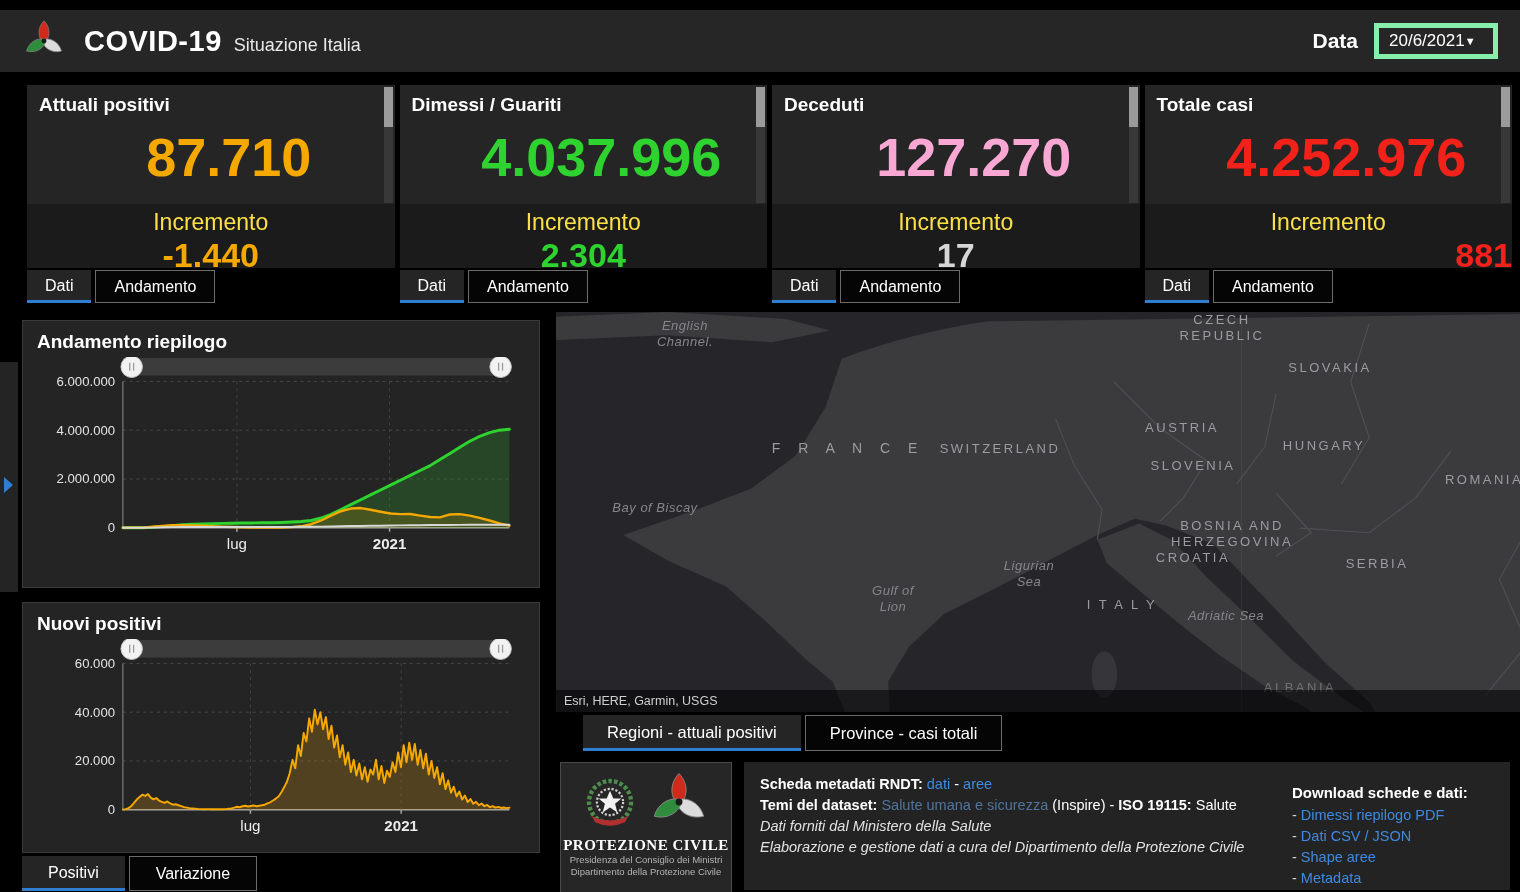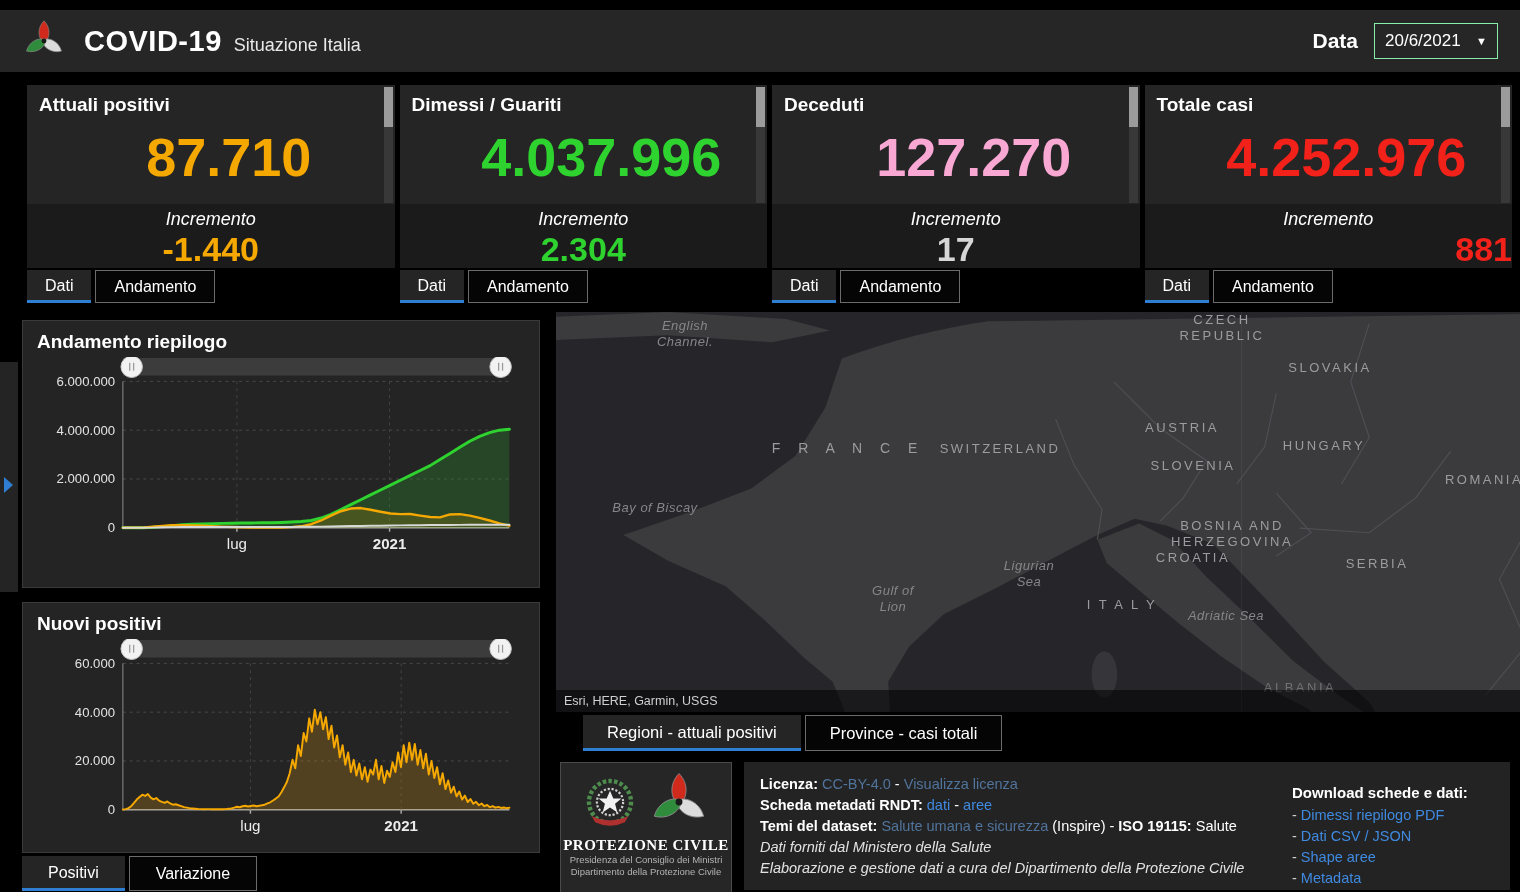--- a/index.html
+++ b/index.html
@@ -7,33 +7,33 @@
     font-family:"Liberation Sans", sans-serif; color:#fff; }
 
   
   #app-header { position:absolute; top:10px; left:0; right:0; height:62px;
     background:#262626; display:flex; align-items:center; padding:0 22px; }
   #app-header .logo { width:44px; height:44px; margin-right:18px; }
   #hdr-title { font-size:29px; font-weight:bold; letter-spacing:.5px; }
   #hdr-sub { font-size:18px; color:#e8e8e8; margin-left:12px; padding-top:8px; }
   #hdr-right { margin-left:auto; display:flex; align-items:center; }
   #date-label { font-size:21px; font-weight:bold; margin-right:16px; }
-  #date-select { width:124px; height:36px; border:1px solid #86efac; background:#262626;
-    display:flex; align-items:center; justify-content:space-between; padding:0 10px;
+  #date-select { width:124px; height:36px; border:5px solid #86efac; background:#262626;
+    display:flex; align-items:center; padding:0 10px;
     font-size:17px; cursor:pointer; }
   #date-select .caret { font-size:11px; color:#fff; }
 
   
   #cards-row { position:absolute; top:85px; left:27px; right:8px; display:flex; gap:5px; }
   .card-group { flex:1 1 0; position:relative; }
   .stat-card { background:#252525; height:183px; position:relative; overflow:hidden; }
   .stat-card .c-title { font-size:19px; font-weight:bold; padding:9px 12px 0 12px; }
   .stat-card .c-value { font-size:54px; font-weight:bold; text-align:center; line-height:82px;padding-left:36px; }
   .stat-card .c-inc { background:#1b1b1b; text-align:center; padding:5px 0 8px; margin-top:6px; }
-  .stat-card .c-inc-label { font-size:18px; color:#ffffff;font-style:italic; }
+  .stat-card .c-inc-label { font-size:23px; color:#fde047; }
   .stat-card .c-inc-val { font-size:34px; font-weight:bold; line-height:38px; }
   .c-orange { color:#f5a800; } .c-green { color:#2fd32f; }
   .c-gray { color:#f9a8d4; } .c-red { color:#f2211a;text-align:right; } .c-light { color:#d6d6d6; }
   .card-scroll { position:absolute; top:2px; right:2px; width:9px; height:116px; background:#383838; }
   .card-scroll .thumb { position:absolute; top:0; left:0; width:9px; height:40px; background:#9b9b9b; }
   .tab-row { display:flex; margin-top:2px; }
   .tab { font-size:16px; color:#fff; padding:7px 18px 6px; cursor:pointer; background:#050505;
     border:1px solid #6b6b6b; margin-right:4px; white-space:nowrap; }
   .tab.active { background:#252525; border:none; border-bottom:3px solid #2e7fd2; padding-bottom:4px; }
 
@@ -376,23 +376,20 @@
       <use href="#triskelion"></use>
     </svg>
   </div>
   <div id="fl-title">PROTEZIONE CIVILE</div>
   <div class="fl-small">Presidenza del Consiglio dei Ministri</div>
   <div class="fl-small">Dipartimento della Protezione Civile</div>
 </div>
 
 <div id="license-panel">
   <div>
-    <b>Licenza:</b>&nbsp;<a class="lnk-muted">CC-BY-4.0</a><span> - </span><a class="lnk-muted">Visualizza licenza</a>
-  </div>
-  <div>
     <b>Scheda metadati RNDT:</b>&nbsp;<a class="lnk">dati</a><span> - </span><a class="lnk">aree</a>
   </div>
   <div>
     <b>Temi del dataset:</b>&nbsp;<a class="lnk-muted">Salute umana e sicurezza</a><span> (Inspire) - </span><b>ISO 19115:</b><span> Salute</span>
   </div>
   <div class="it">Dati forniti dal Ministero della Salute</div>
   <div class="it">Elaborazione e gestione dati a cura del Dipartimento della Protezione Civile</div>
 
   <div id="download-block">
     <div class="dl-title">Download schede e dati:</div>

